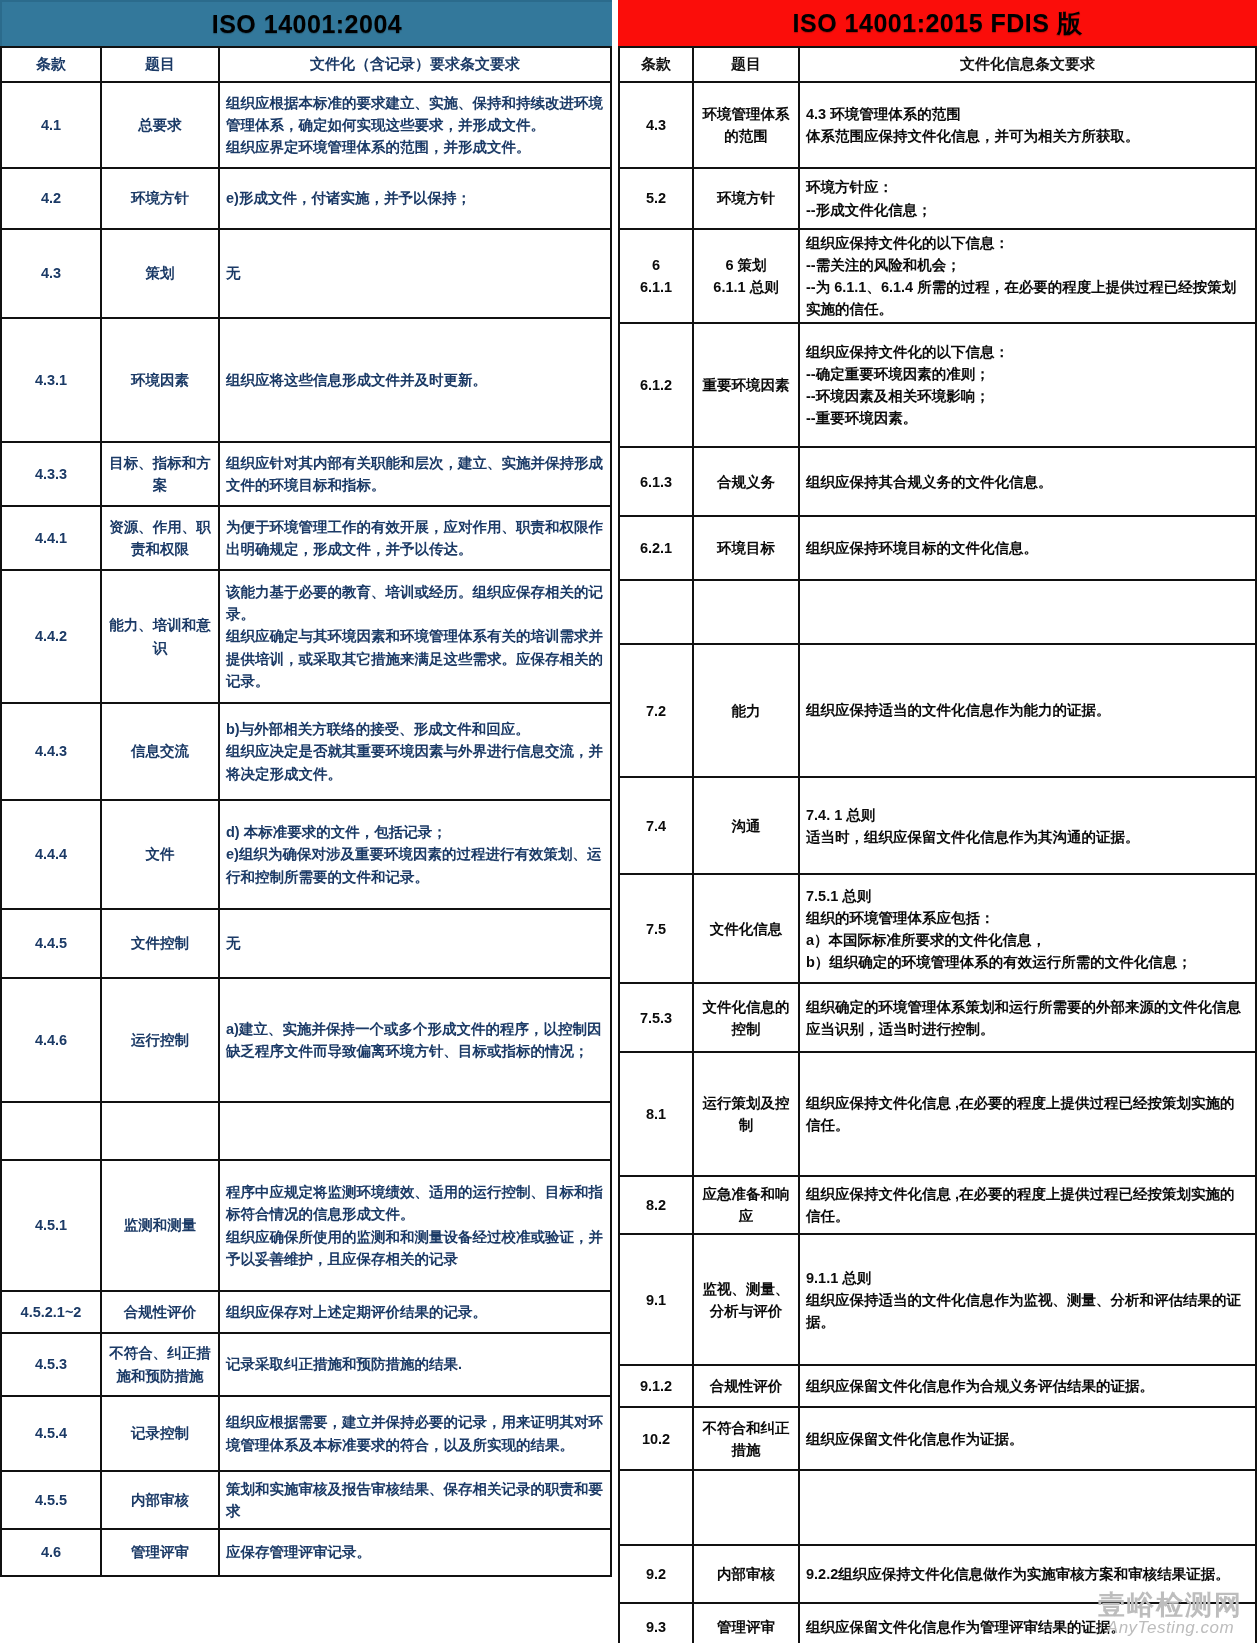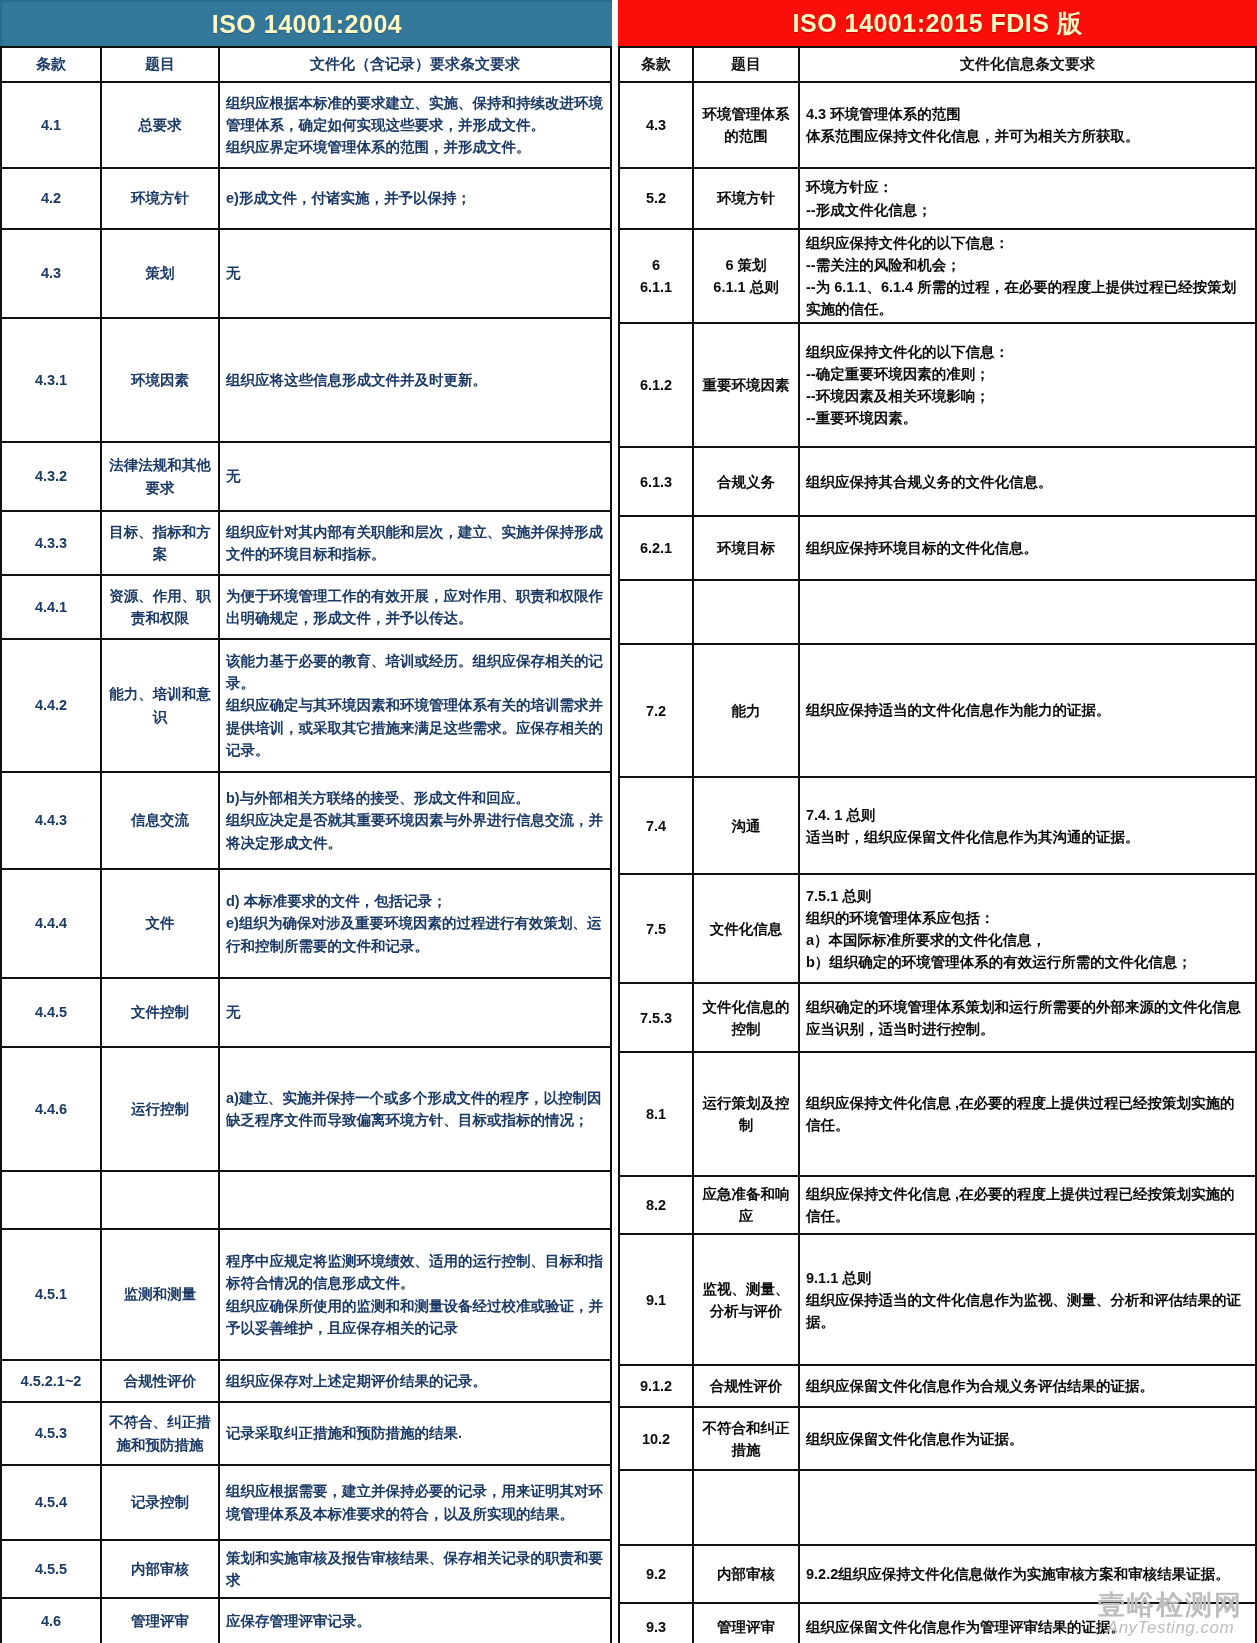--- a/index.html
+++ b/index.html
@@ -27,21 +27,21 @@
     box-sizing: border-box;
   }
   .banner {
     display: flex;
     align-items: center;
     justify-content: center;
     box-sizing: border-box;
     height: 46px;
     font-weight: bold;
     font-size: 25px;
-    color: #fef9c3;
+    color: #000000;
     letter-spacing: .5px;
     text-shadow: 0 1px 1px rgba(0,0,0,.25);
   }
   .banner-left {
     width: 612px;
     background: #33789b;
     border-top: 2px solid #2b6b8c;
     border-left: 2px solid #2b6b8c;
   }
   .banner-gap {
@@ -166,25 +166,20 @@
             <tr style="height: 89px;">
               <td class="c-clause body-text" style="height: 89px;">4.3</td>
               <td class="c-title body-text" style="height: 89px;">策划</td>
               <td class="c-body body-text" style="height: 89px;">无</td>
             </tr>
             <tr style="height: 124px;">
               <td class="c-clause body-text" style="height: 124px;">4.3.1</td>
               <td class="c-title body-text" style="height: 124px;">环境因素</td>
               <td class="c-body body-text" style="height: 124px;">组织应将这些信息形成文件并及时更新。</td>
             </tr>
-            <tr style="height: 69px;">
-              <td class="c-clause body-text" style="height: 69px;">4.3.2</td>
-              <td class="c-title body-text" style="height: 69px;">法律法规和其他要求</td>
-              <td class="c-body body-text" style="height: 69px;">无</td>
-            </tr>
             <tr style="height: 64px;">
               <td class="c-clause body-text" style="height: 64px;">4.3.3</td>
               <td class="c-title body-text" style="height: 64px;">目标、指标和方案</td>
               <td class="c-body body-text" style="height: 64px;">组织应针对其内部有关职能和层次，建立、实施并保持形成文件的环境目标和指标。</td>
             </tr>
             <tr style="height: 64px;">
               <td class="c-clause body-text" style="height: 64px;">4.4.1</td>
               <td class="c-title body-text" style="height: 64px;">资源、作用、职责和权限</td>
               <td class="c-body body-text" style="height: 64px;">为便于环境管理工作的有效开展，应对作用、职责和权限作出明确规定，形成文件，并予以传达。</td>
             </tr>

